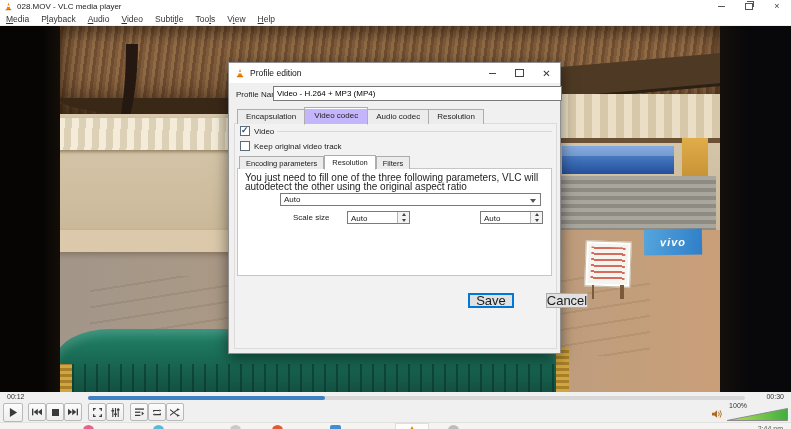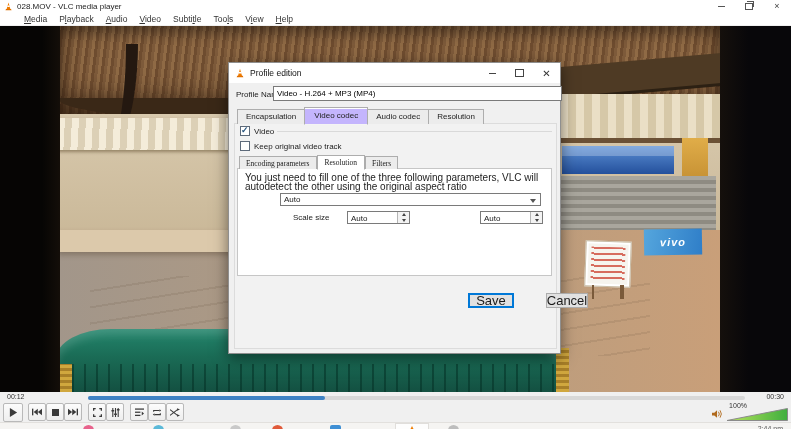--- a/index.html
+++ b/index.html
@@ -10,21 +10,21 @@
   .titlebar{position:absolute;left:0;top:0;width:791px;height:13px;background:#fff;display:flex;align-items:center;}
   .titlebar .app-icon{width:9px;height:9px;margin:0 4px 0 4px;}
   .titlebar .title{font-size:8px;color:#222;}
   .win-controls{position:absolute;right:0;top:0;height:13px;display:flex;}
   .win-btn{width:28px;height:13px;display:flex;align-items:center;justify-content:center;color:#444;font-size:9px;}
   .glyph-min{width:7px;height:1px;background:#555;display:block;}
   .glyph-restore{width:6px;height:5px;border:1px solid #555;position:relative;display:block;}
   .glyph-restore:before{content:"";position:absolute;left:1px;top:-3px;width:6px;height:5px;border:1px solid #555;border-bottom:none;border-left:none;}
   .glyph-close{font-size:9px;line-height:9px;color:#444;}
 
-  .menubar{position:absolute;left:0;top:13px;width:791px;height:13px;background:#fff;display:flex;align-items:center;padding-left:18px;box-sizing:border-box;border-bottom:1px solid #f0f0f0;}
+  .menubar{position:absolute;left:0;top:13px;width:791px;height:13px;background:#fff;display:flex;align-items:center;padding-left:0;box-sizing:border-box;border-bottom:1px solid #f0f0f0;}
   .menu-item{font-size:8.5px;color:#333;padding:0 6px;cursor:default;}
   .menu-item u{text-decoration:underline;}
 
   
   .video{position:absolute;left:0;top:26px;width:791px;height:366px;background:#17120d;overflow:hidden;}
   .video>div{position:absolute;}
   .canopy{left:58px;top:0;width:664px;height:102px;
     background:repeating-linear-gradient(97deg,#8f6a45 0 3px,#6e4c2f 3px 6px,#7d5a3a 6px 9px);
     box-shadow:inset 0 -30px 25px rgba(40,24,12,.75), inset 0 8px 12px rgba(0,0,0,.35);}
   .canopy-beam{left:58px;top:72px;width:230px;height:20px;background:#3a2817;border-radius:0 0 40% 60%/0 0 70% 100%;}
@@ -77,21 +77,21 @@
   .tab{font-size:8px;padding:2px 8px 3px;border:1px solid #adadad;border-bottom:none;background:#ececec;color:#222;margin-right:-1px;height:9px;}
   .tab.active{background:#c4b5fd;padding:3px 9px 4px;position:relative;top:1px;border-bottom:1px solid #f4f4f4;box-shadow:inset 0 1px 0 #fff;}
   .tabpage{position:absolute;left:5px;top:60px;width:321px;height:224px;border:1px solid #dcdcdc;background:#f2f2f2;}
 
   .checkrow{position:absolute;display:flex;align-items:center;font-size:8px;}
   .checkbox{width:8px;height:8px;border:1px solid #5d6a7a;background:#fff;margin-right:4px;position:relative;flex:none;}
   .checkbox.checked:after{content:"✓";position:absolute;left:0px;top:-2px;font-size:9px;color:#23527c;font-weight:bold;}
   .hline{position:absolute;height:1px;background:#d9d9d9;}
 
   .subtabbar{position:absolute;left:10px;top:92px;display:flex;align-items:flex-end;height:14px;z-index:2;}
-  .subtab{font-size:7.5px;padding:2px 6px 2px;border:1px solid #adadad;border-bottom:none;background:#ececec;height:8px;font-family:Liberation Serif, serif;}
+  .subtab{font-size:7.5px;padding:2px 6px 2px;border:1px solid #adadad;border-bottom:none;background:#ececec;height:8px;}
   .subtab.active{background:#fff;position:relative;top:1px;padding:2px 7px 3px;border-bottom:1px solid #fff;}
   .pane{position:absolute;left:8px;top:105px;width:315px;height:108px;background:#fff;border:1px solid #c6c6c6;box-sizing:border-box;}
   .hint{position:absolute;left:7px;top:4px;width:302px;font-size:10px;line-height:9px;color:#222;}
   .field-label{position:absolute;font-size:8px;color:#222;margin-left:48px;}
   .combobox{position:absolute;left:42px;top:24px;width:261px;height:13px;border:1px solid #7a7a7a;background:#fff;font-size:8px;
     display:flex;align-items:center;padding-left:3px;box-sizing:border-box;}
   .combo-arrow{position:absolute;right:4px;top:5px;width:0;height:0;border-left:3px solid transparent;border-right:3px solid transparent;border-top:4px solid #555;}
   .spinbox{position:absolute;height:13px;border:1px solid #7a7a7a;background:#fff;font-size:8px;box-sizing:border-box;}
   .spin-text{position:absolute;left:3px;top:2px;}
   .spin-btns{position:absolute;right:0;top:0;bottom:0;width:11px;border-left:1px solid #b5b5b5;display:flex;flex-direction:column;}

